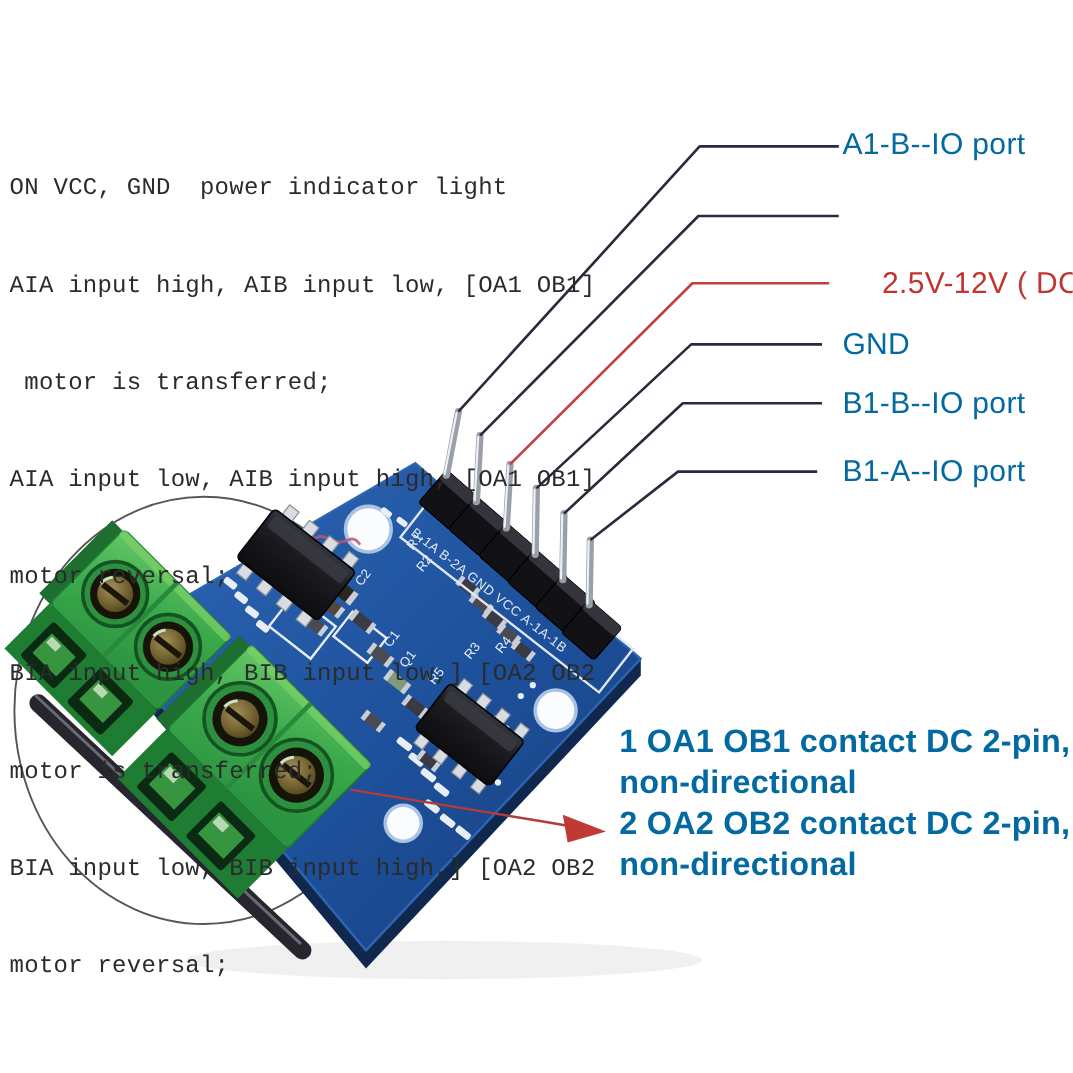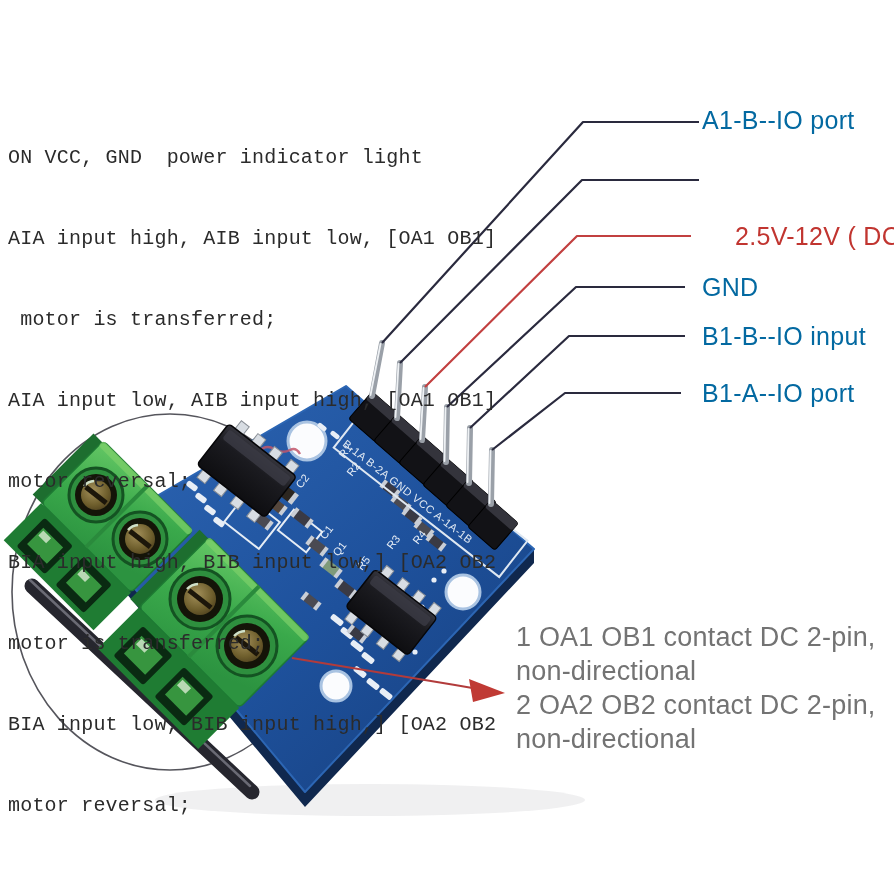--- a/index.html
+++ b/index.html
@@ -13,23 +13,24 @@
     font-size:20px;line-height:27px;color:#2b2b2b;white-space:pre;
     letter-spacing:0.2px;
     font-family:Liberation Mono, monospace;
   }
   .pin-label{
     position:absolute;left:702px;font-size:25px;line-height:30px;
     color:#0369a1;white-space:nowrap;letter-spacing:0.3px;
   }
   .pin-label.red{color:#c13530;margin-left:33px;}
   .out-note{
-    position:absolute;left:516px;top:620px;
-    font-size:27px;line-height:34px;color:#737373;white-space:nowrap;
+    position:absolute;left:516px;top:601px;
+    font-size:27px;line-height:34px;color:#0369a1;white-space:nowrap;
     letter-spacing:0.2px;
+    font-weight:bold;
   }
 </style>
 </head>
 <body>
 
 <div id="stage">
 
   <svg id="artwork" width="894" height="894" viewBox="0 0 894 894">
     <defs>
       <linearGradient id="gPcb" x1="0" y1="0" x2="1" y2="1">
@@ -357,21 +358,21 @@
     <div>motor reversal;</div>
     <div>BIA input high, BIB input low,] [OA2 OB2</div>
     <div>motor is transferred;</div>
     <div>BIA input low, BIB input high,] [OA2 OB2</div>
     <div>motor reversal;</div>
   </div>
 
   <div class="pin-label" style="top:105px">A1-B--IO port</div>
   <div class="pin-label red" style="top:221px">2.5V-12V ( DC )</div>
   <div class="pin-label" style="top:272px">GND</div>
-  <div class="pin-label" style="top:321px">B1-B--IO input</div>
+  <div class="pin-label" style="top:321px">B1-B--IO port</div>
   <div class="pin-label" style="top:378px">B1-A--IO port</div>
 
   <div class="out-note">
     <div>1 OA1 OB1 contact DC 2-pin,</div>
     <div>non-directional</div>
     <div>2 OA2 OB2 contact DC 2-pin,</div>
     <div>non-directional</div>
   </div>
 
 </div>

